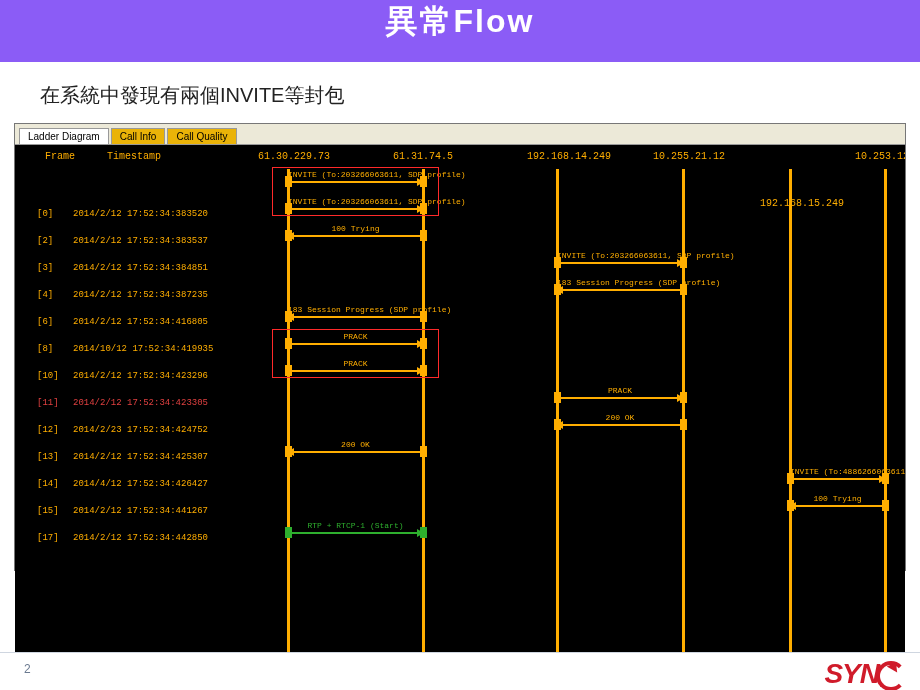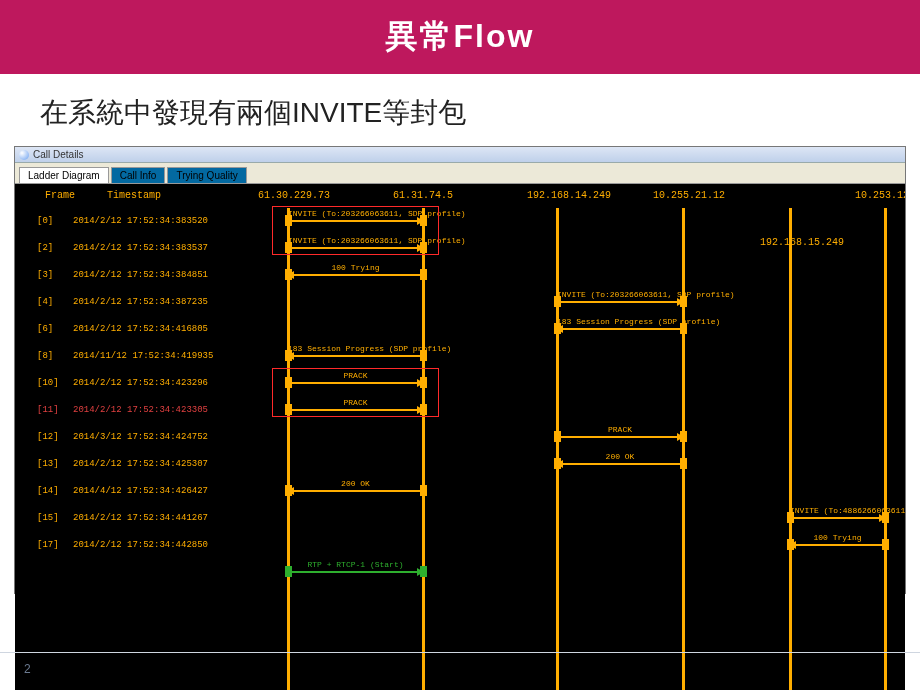--- a/index.html
+++ b/index.html
@@ -1,40 +1,40 @@
 <!DOCTYPE html>
 <html><head>
 <meta charset="utf-8">
 <style>
   * { box-sizing: border-box; margin: 0; padding: 0; }
   html, body { width: 920px; height: 690px; font-family: Arial, sans-serif; background: #fff; overflow: hidden; }
 
   .slide { width: 920px; height: 690px; position: relative; background: #fff; }
 
   
-  .title-bar { width: 920px; height: 74px; background: #be185d; display: flex; align-items: center; justify-content: center; }
+  .title-bar { width: 920px; height: 62px; background: #8b5cf6; display: flex; justify-content: center; }
   .title-bar .title { color: #fff; font-size: 32px; font-weight: bold; letter-spacing: 2px; }
 
-  .subheading { font-size: 28px; color: #222; padding: 20px 18px 14px 40px; }
+  .subheading { font-size: 20px; color: #222; padding: 20px 18px 14px 40px; }
 
   
   .scr-wrap { margin-left: 14px; width: 892px; height: 448px; border: 1px solid #777; background: #ece9d8; }
   .scr-titlebar { height: 16px; background: linear-gradient(#dde6f5,#bfd0ea); border-bottom: 1px solid #9aa; display: flex; align-items: center; padding-left: 4px; font-size: 10px; color: #333; }
   .scr-titlebar .dot { width: 10px; height: 10px; background: radial-gradient(circle at 30% 30%, #fff, #6aa0f0); border-radius: 50%; margin-right: 4px; }
   .combo { display: inline-block; margin: 2px 0 0 4px; border: 1px solid #999; background: #fff; font-size: 10px; padding: 1px 14px 1px 4px; position: relative; }
   .combo::after { content: ""; position: absolute; right: 2px; top: 3px; width: 0; height: 0; border-left: 4px solid transparent; border-right: 4px solid transparent; border-top: 5px solid #555; }
 
   .tabs { display: flex; align-items: flex-end; gap: 2px; padding: 4px 4px 0 4px; border-bottom: 1px solid #999; font-size: 10px; }
-  .tab { border: 1px solid #999; border-bottom: none; padding: 2px 8px; background: #0369a1; }
+  .tab { border: 1px solid #999; border-bottom: none; padding: 2px 8px; background: #eab308; }
   .tab.active { background: #fff; }
 
   
   .diagram { position: relative; width: 100%; height: 508px; background: #000; color: #ffae00; font-family: "Courier New", monospace; font-size: 9px; overflow: hidden; }
   .diagram .hdr { position: absolute; top: 6px; font-size: 10px; color: #ffae00; }
-  .row { position: absolute; left: 22px; font-size: 9px; color: #ffae00; white-space: nowrap; }
+  .row { position: absolute; left: 22px; font-size: 9px; color: #ffae00; white-space: nowrap; margin-top: 32px; }
   .row.red { color: #e04040; }
   .row .frame { display: inline-block; width: 36px; }
   .row .ts { display: inline-block; width: 162px; }
   .vline { position: absolute; top: 24px; bottom: 0; width: 3px; background: #ffae00; }
   .tick { position: absolute; width: 7px; height: 11px; background: #ffae00; }
   .msg { position: absolute; height: 2px; background: #ffae00; }
   .msg::after { content: ""; position: absolute; right: -1px; top: -3px; width: 0; height: 0; border-top: 4px solid transparent; border-bottom: 4px solid transparent; border-left: 7px solid #ffae00; }
   .msg.left::after { right: auto; left: -1px; border-left: none; border-right: 7px solid #ffae00; }
   .msg.green { background: #2eaf2e; }
   .msg.green::after { border-left-color: #2eaf2e; }
@@ -56,28 +56,24 @@
 
 <div class="slide">
 
   <div class="title-bar">
     <div class="title">異常Flow</div>
   </div>
 
   <div class="subheading">在系統中發現有兩個INVITE等封包</div>
 
   <div class="scr-wrap">
-    <div class="scr-titlebar">
-      <span class="dot"></span>
-      <span>Call Details</span>
-    </div>
     <div class="tabs" id="tabbar">
         <span class="tab active">Ladder Diagram</span>
         <span class="tab">Call Info</span>
-        <span class="tab">Trying Quality</span>
+        <span class="tab">Call Quality</span>
       </div>
 
     <div class="diagram" id="diagram">
       <div class="hdr" style="left:30px">Frame</div>
       <div class="hdr" style="left:92px">Timestamp</div>
     <div class="hdr" style="left: 243px;">61.30.229.73</div>
         <div class="vline" style="left: 272px;"></div>
         <div class="hdr" style="left: 378px;">61.31.74.5</div>
         <div class="vline" style="left: 407px;"></div>
         <div class="hdr" style="left: 512px; text-align: right;">192.168.14.249</div>
@@ -86,24 +82,24 @@
         <div class="vline" style="left: 667px;"></div>
         <div class="hdr" style="left: 745px; margin-top: 47px;">192.168.15.249</div>
         <div class="vline" style="left: 774px;"></div>
         <div class="hdr" style="left: 840px;">10.253.12.17</div>
         <div class="vline" style="left: 869px;"></div>
         <div class="row" style="top: 32px;"><span class="frame">[0]</span><span class="ts">2014/2/12 17:52:34:383520</span></div>
         <div class="row" style="top: 59px;"><span class="frame">[2]</span><span class="ts">2014/2/12 17:52:34:383537</span></div>
         <div class="row" style="top: 86px;"><span class="frame">[3]</span><span class="ts">2014/2/12 17:52:34:384851</span></div>
         <div class="row" style="top: 113px;"><span class="frame">[4]</span><span class="ts">2014/2/12 17:52:34:387235</span></div>
         <div class="row" style="top: 140px;"><span class="frame">[6]</span><span class="ts">2014/2/12 17:52:34:416805</span></div>
-        <div class="row" style="top: 167px;"><span class="frame">[8]</span><span class="ts">2014/11/12 17:52:34:419935</span></div>
+        <div class="row" style="top: 167px;"><span class="frame">[8]</span><span class="ts">2014/10/12 17:52:34:419935</span></div>
         <div class="row" style="top: 194px;"><span class="frame">[10]</span><span class="ts">2014/2/12 17:52:34:423296</span></div>
         <div class="row red" style="top: 221px;"><span class="frame">[11]</span><span class="ts">2014/2/12 17:52:34:423305</span></div>
-        <div class="row" style="top: 248px;"><span class="frame">[12]</span><span class="ts">2014/3/12 17:52:34:424752</span></div>
+        <div class="row" style="top: 248px;"><span class="frame">[12]</span><span class="ts">2014/2/23 17:52:34:424752</span></div>
         <div class="row" style="top: 275px;"><span class="frame">[13]</span><span class="ts">2014/2/12 17:52:34:425307</span></div>
         <div class="row" style="top: 302px;"><span class="frame">[14]</span><span class="ts">2014/4/12 17:52:34:426427</span></div>
         <div class="row" style="top: 329px;"><span class="frame">[15]</span><span class="ts">2014/2/12 17:52:34:441267</span></div>
         <div class="row" style="top: 356px;"><span class="frame">[17]</span><span class="ts">2014/2/12 17:52:34:442850</span></div>
         <div class="msg" style="left: 273px; top: 36px; width: 135px;"></div>
         <div class="tick" style="left: 270px; top: 31px;"></div>
         <div class="tick" style="left: 405px; top: 31px;"></div>
         <div class="lbl" style="left: 273px; width: 135px; top: 25px;">INVITE (To:203266063611, SDP profile)</div>
         <div class="msg" style="left: 273px; top: 63px; width: 135px;"></div>
         <div class="tick" style="left: 270px; top: 58px;"></div>
@@ -157,15 +153,19 @@
         <div class="tick" style="left: 270px; top: 382px; background: rgb(46, 175, 46);"></div>
         <div class="tick" style="left: 405px; top: 382px; background: rgb(46, 175, 46);"></div>
         <div class="lbl green" style="left: 273px; width: 135px; top: 376px;">RTP + RTCP-1 (Start)</div>
         <div class="redbox" style="left: 257px; width: 167px; top: 22px; height: 49px;"></div>
         <div class="redbox" style="left: 257px; width: 167px; top: 184px; height: 49px;"></div>
       </div>
   </div>
 
   <div class="footer">
     <div class="pagenum">2</div>
+    <div class="logo">
+      <span class="s">SYN</span>
+      <span class="c"></span>
+    </div>
   </div>
 
 </div>
 
 </body></html>

